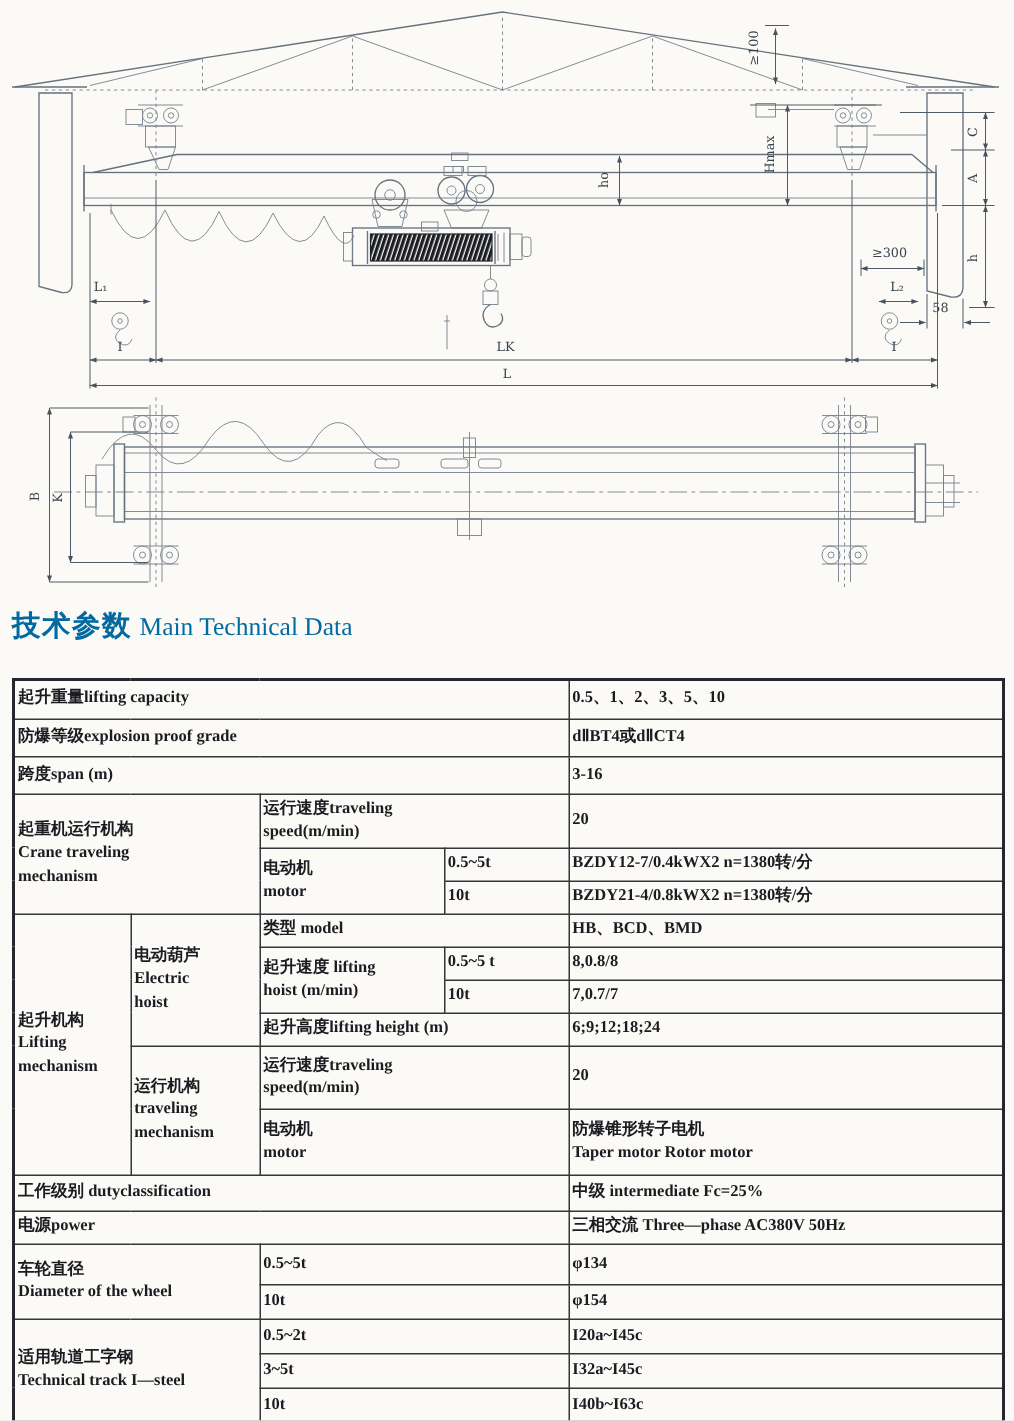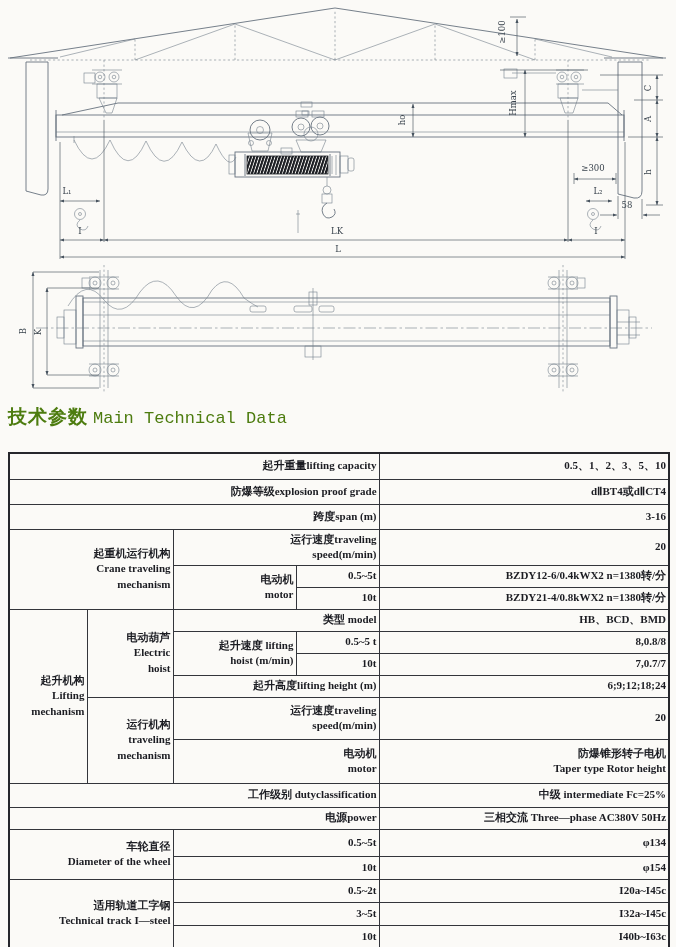--- a/index.html
+++ b/index.html
@@ -5,27 +5,27 @@
   html,body{margin:0;padding:0;background:#e8e8e6;}
   .page{position:relative;width:676px;height:947px;background:#fbfaf7;overflow:hidden;
         font-family:"Liberation Serif",serif;}
   svg{position:absolute;left:0;}
   .ln{stroke:#66727e;stroke-width:.9;fill:none;}
   .thin{stroke:#74808c;stroke-width:.6;fill:none;}
   .dim{stroke:#4a5661;stroke-width:.65;fill:none;}
   .dot{stroke-dasharray:2.2 2.4;}
   .cl{stroke:#74808c;stroke-width:.6;fill:none;stroke-dasharray:12 3 2.5 3;}
   text.dml{font-family:"DejaVu Serif",serif;font-size:8.5px;fill:#39434d;}
-  .heading{position:absolute;left:8px;top:404px;color:#4d7c0f;white-space:nowrap;
-           font-family:Liberation Mono, monospace;}
+  .heading{position:absolute;left:8px;top:404px;color:#0369a1;white-space:nowrap;
+           font-family:Liberation Serif, serif;}
   .heading .zh{font-size:19px;font-weight:700;letter-spacing:1px;}
   .heading .en{font-size:17px;font-weight:500;margin-left:5px;}
   table.spec{position:absolute;left:8px;top:452px;width:660px;border-collapse:collapse;
              table-layout:fixed;border:2px solid #26272c;}
-  table.spec td{border:1px solid #33353b;text-align:right;vertical-align:middle;
+  table.spec td{border:1px solid #33353b;text-align:left;vertical-align:middle;
                 font-size:11px;font-weight:700;color:#1b1c22;line-height:1.42;
                 white-space:pre-line;padding:2px 2px;overflow:hidden;}
   table.spec tr.sec td{border-top:1.6px solid #26272c;}
 </style>
 </head>
 <body>
 
 <div class="page">
 
   <svg viewBox="0 0 676 262" width="676" height="262" style="top:0">
@@ -280,21 +280,21 @@
 Crane traveling
 mechanism</td>
           <td colspan="2">运行速度traveling
 speed(m/min)</td>
           <td>20</td>
         </tr>
         <tr style="height: 22px;">
           <td rowspan="2">电动机
 motor</td>
           <td>0.5~5t</td>
-          <td>BZDY12-6/0.4kWX2 n=1380转/分</td>
+          <td>BZDY12-7/0.4kWX2 n=1380转/分</td>
         </tr>
         <tr style="height: 22px;">
           <td>10t</td>
           <td>BZDY21-4/0.8kWX2 n=1380转/分</td>
         </tr>
         <tr class="sec" style="height: 22px;">
           <td rowspan="6">起升机构
 Lifting
 mechanism</td>
           <td rowspan="4">电动葫芦
@@ -322,21 +322,21 @@
 traveling
 mechanism</td>
           <td colspan="2">运行速度traveling
 speed(m/min)</td>
           <td>20</td>
         </tr>
         <tr style="height: 44px;">
           <td colspan="2">电动机
 motor</td>
           <td>防爆锥形转子电机
-Taper type Rotor height</td>
+Taper motor Rotor motor</td>
         </tr>
         <tr class="sec" style="height: 24px;">
           <td colspan="4">工作级别 dutyclassification</td>
           <td>中级 intermediate Fc=25%</td>
         </tr>
         <tr class="sec" style="height: 22px; margin-left: 28px;">
           <td colspan="4">电源power</td>
           <td>三相交流 Three—phase AC380V 50Hz</td>
         </tr>
         <tr class="sec" style="height: 27px;">

